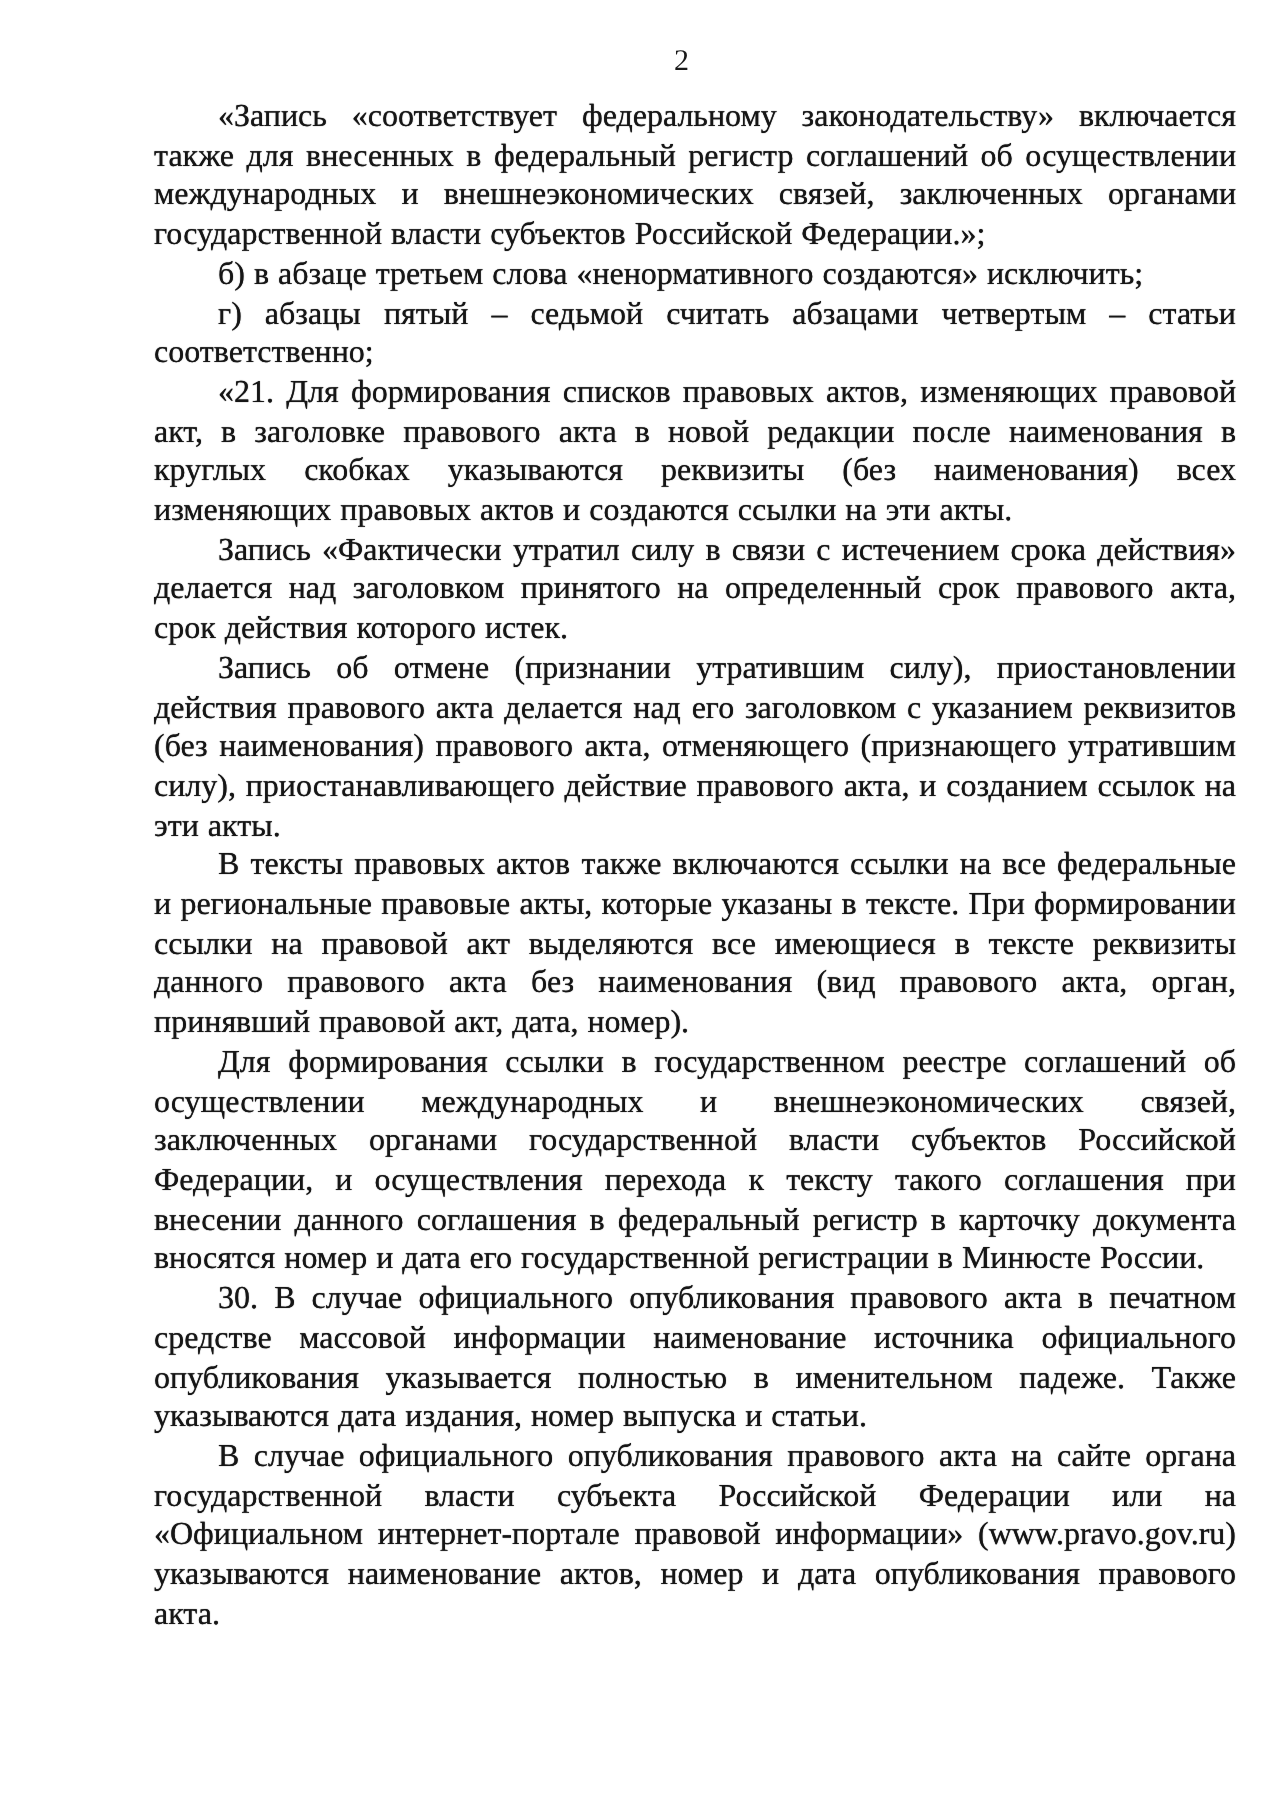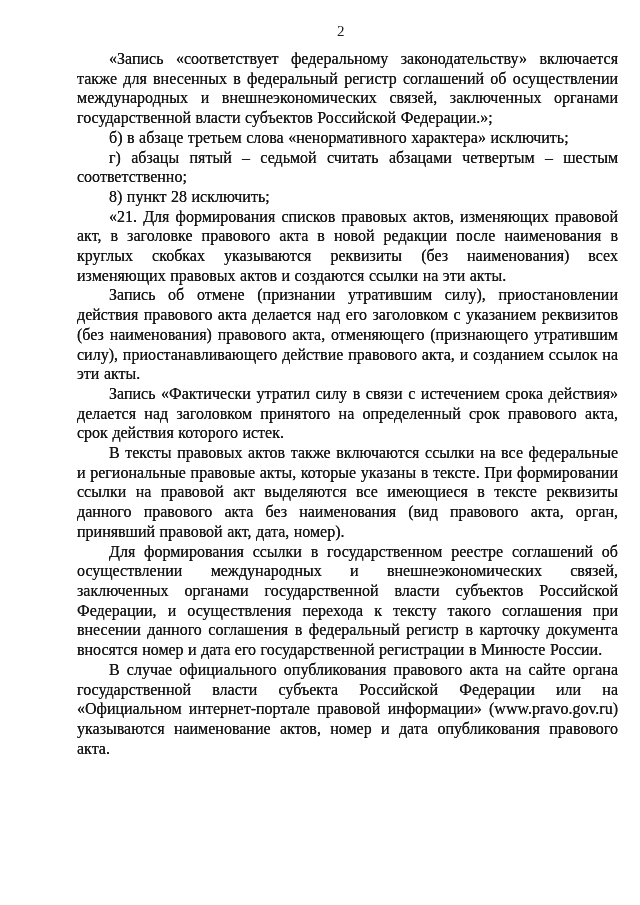--- a/index.html
+++ b/index.html
@@ -42,23 +42,23 @@
   }
 </style>
 </head>
 <body>
 
 <div class="page">
   <div class="page-number">2</div>
 
   <div class="content">
     <p>«Запись «соответствует федеральному законодательству» включается также для внесенных в федеральный регистр соглашений об осуществлении международных и внешнеэкономических связей, заключенных органами государственной власти субъектов Российской Федерации.»;</p>
-    <p>б) в абзаце третьем слова «ненормативного характера» исключить;</p>
-    <p>г) абзацы пятый – седьмой считать абзацами четвертым – шестым соответственно;</p>
-    <p>8) пункт 28 исключить;</p>
+    <p>б) в абзаце третьем слова «ненормативного создаются» исключить;</p>
+    <p>г) абзацы пятый – седьмой считать абзацами четвертым – статьи соответственно;</p>
     <p>«21. Для формирования списков правовых актов, изменяющих правовой акт, в заголовке правового акта в новой редакции после наименования в круглых скобках указываются реквизиты (без наименования) всех изменяющих правовых актов и создаются ссылки на эти акты.</p>
+    <p>Запись «Фактически утратил силу в связи с истечением срока действия» делается над заголовком принятого на определенный срок правового акта, срок действия которого истек.</p>
     <p>Запись об отмене (признании утратившим силу), приостановлении действия правового акта делается над его заголовком с указанием реквизитов (без наименования) правового акта, отменяющего (признающего утратившим силу), приостанавливающего действие правового акта, и созданием ссылок на эти акты.</p>
-    <p>Запись «Фактически утратил силу в связи с истечением срока действия» делается над заголовком принятого на определенный срок правового акта, срок действия которого истек.</p>
     <p>В тексты правовых актов также включаются ссылки на все федеральные и региональные правовые акты, которые указаны в тексте. При формировании ссылки на правовой акт выделяются все имеющиеся в тексте реквизиты данного правового акта без наименования (вид правового акта, орган, принявший правовой акт, дата, номер).</p>
     <p>Для формирования ссылки в государственном реестре соглашений об осуществлении международных и внешнеэкономических связей, заключенных органами государственной власти субъектов Российской Федерации, и осуществления перехода к тексту такого соглашения при внесении данного соглашения в федеральный регистр в карточку документа вносятся номер и дата его государственной регистрации в Минюсте России.</p>
+    <p>30. В случае официального опубликования правового акта в печатном средстве массовой информации наименование источника официального опубликования указывается полностью в именительном падеже. Также указываются дата издания, номер выпуска и статьи.</p>
     <p>В случае официального опубликования правового акта на сайте органа государственной власти субъекта Российской Федерации или на «Официальном интернет-портале правовой информации» (www.pravo.gov.ru) указываются наименование актов, номер и дата опубликования правового акта.</p>
   </div>
 </div>
 
 </body></html>

